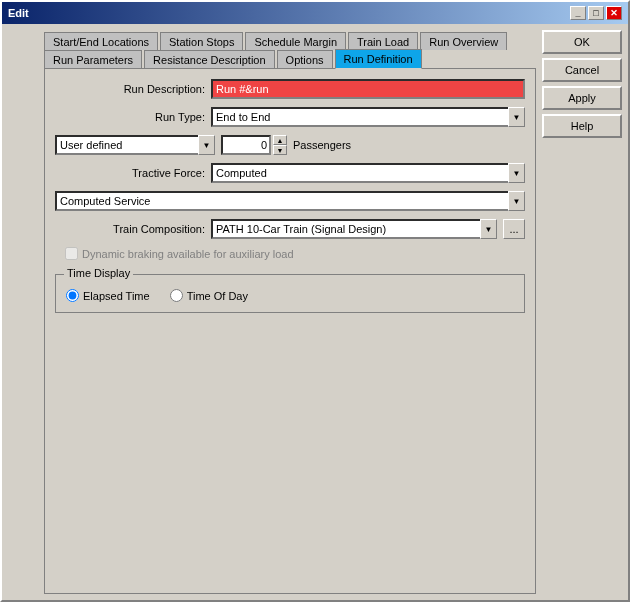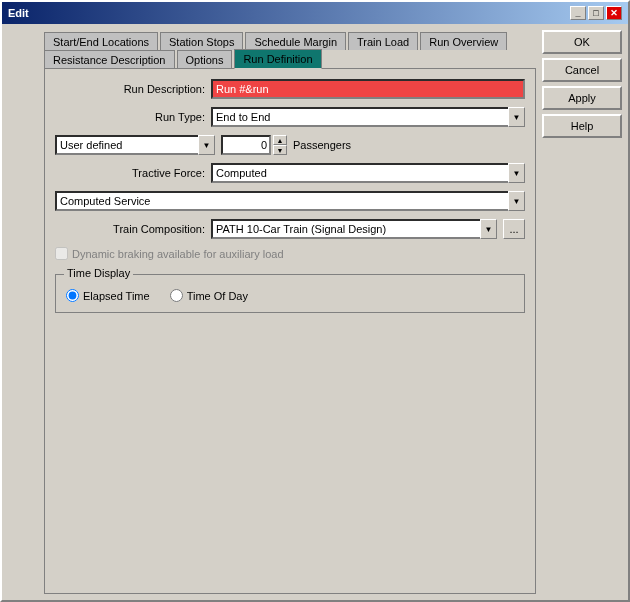--- a/index.html
+++ b/index.html
@@ -77,21 +77,21 @@
       font-size: 11px;
       margin-right: 2px;
       position: relative;
       top: 1px;
       height: 20px;
       display: flex;
       align-items: center;
       white-space: nowrap;
     }
     .tab.active {
-      background: #0f766e;
+      background: #0ea5e9;
       border-bottom: 1px solid #d4d0c8;
       z-index: 2;
       top: 1px;
       font-weight: normal;
     }
     .tab:not(.active) {
       background: #c0c0c0;
       top: 2px;
       height: 18px;
     }
@@ -219,20 +219,21 @@
       font-size: 11px;
       display: flex;
       align-items: center;
       justify-content: center;
     }
     .checkbox-row {
       display: flex;
       align-items: center;
       gap: 4px;
       margin-bottom: 8px;
+      margin-left: 10px;
     }
     .checkbox-row input[type=checkbox] {
       margin: 0;
     }
     .checkbox-label {
       font-size: 11px;
       color: #808080;
     }
     .group-box {
       border: 1px solid #808080;
@@ -313,20 +314,23 @@
         </div>
         <div class="tab">
           <span>Train Load</span>
         </div>
         <div class="tab">
           <span>Run Overview</span>
         </div>
       </div>
 
       <div class="tab-row">
+        <div class="tab">
+          <span>Run Parameters</span>
+        </div>
         <div class="tab">
           <span>Resistance Description</span>
         </div>
         <div class="tab">
           <span>Options</span>
         </div>
         <div class="tab active">
           <span>Run Definition</span>
         </div>
       </div>

